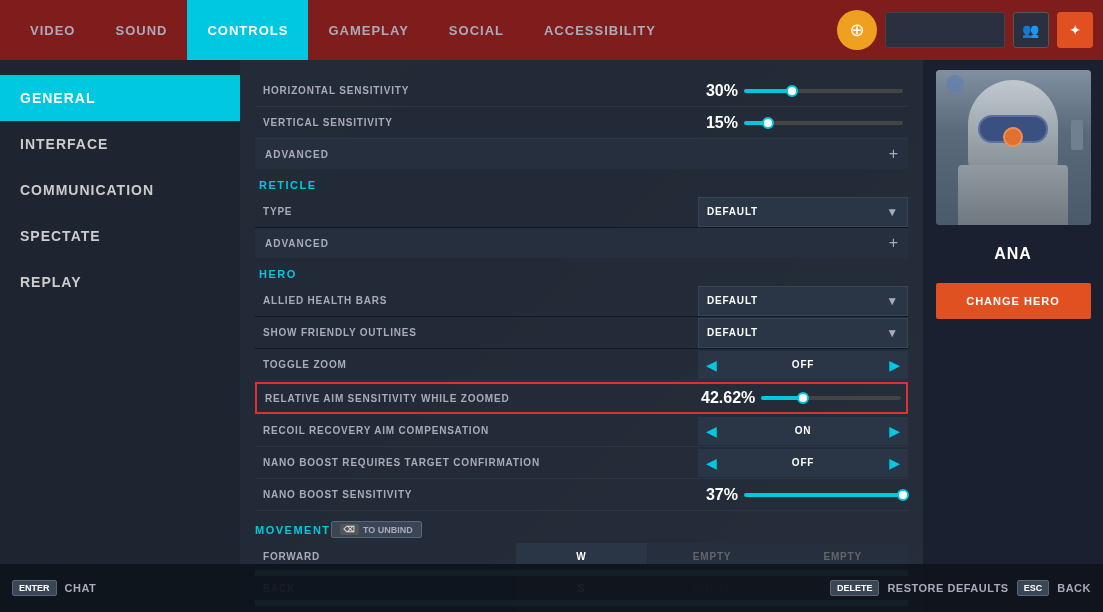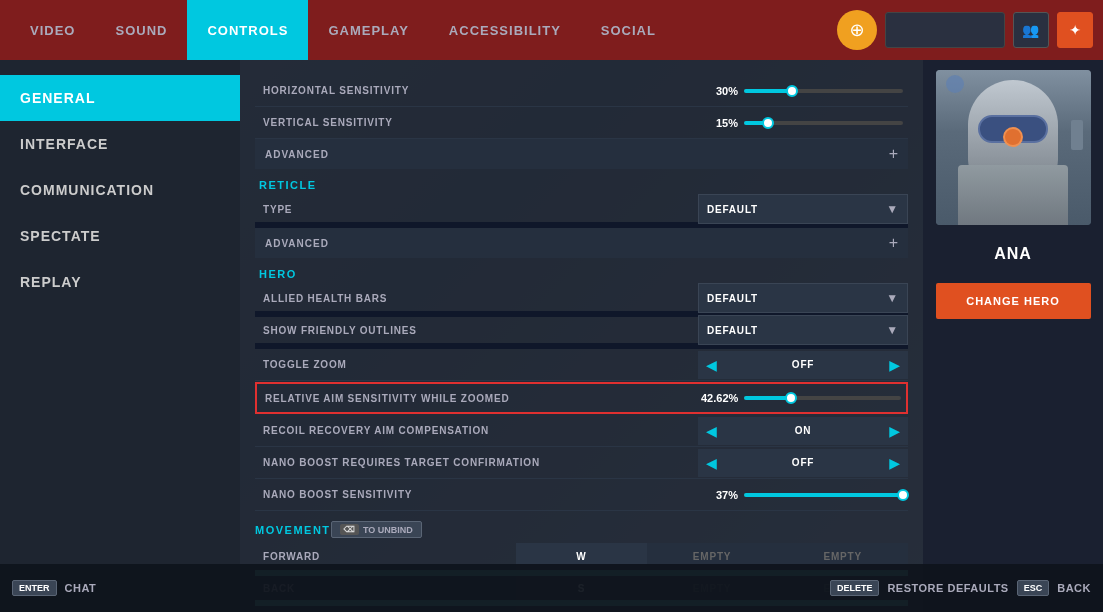--- a/index.html
+++ b/index.html
@@ -145,21 +145,21 @@
 
     
     .slider-container {
       display: flex;
       align-items: center;
       gap: 6px;
       width: 200px;
     }
     .slider-val {
       color: #fff;
-      font-size: 11px;
+      font-size: 16px;
       font-weight: bold;
       min-width: 35px;
       text-align: right;
     }
     .slider-track {
       flex: 1;
       height: 4px;
       background: #444;
       border-radius: 2px;
       position: relative;
@@ -212,21 +212,21 @@
     .plus-icon {
       color: #aab;
       font-size: 16px;
     }
 
     
     .dropdown-row {
       display: flex;
       align-items: center;
       height: 32px;
-      border-bottom: 6px solid #0f172a;
+      border-bottom: 1px solid #0f172a;
     }
     .dropdown-label {
       flex: 1;
       font-size: 10px;
       font-weight: bold;
       letter-spacing: 0.8px;
       color: #aab;
       text-transform: uppercase;
       padding-left: 8px;
     }
@@ -468,22 +468,22 @@
 </head>
 <body>
 
 <div class="bg"></div>
 
 <div class="top-nav">
   <div class="nav-tab">VIDEO</div>
   <div class="nav-tab">SOUND</div>
   <div class="nav-tab active">CONTROLS</div>
   <div class="nav-tab">GAMEPLAY</div>
+  <div class="nav-tab">SOCIAL</div>
   <div class="nav-tab">ACCESSIBILITY</div>
-  <div class="nav-tab">SOCIAL</div>
   <div class="nav-right">
     <div class="avatar-box" style="background:#f0a020; display:flex; align-items:center; justify-content:center; border-radius:50%; font-size:18px; color:#fff;">⊕</div>
     <div class="username-box"></div>
     <div class="icon-btn">👥</div>
     <div class="icon-btn orange">✦</div>
   </div>
 </div>
 
 <div class="main">
 

